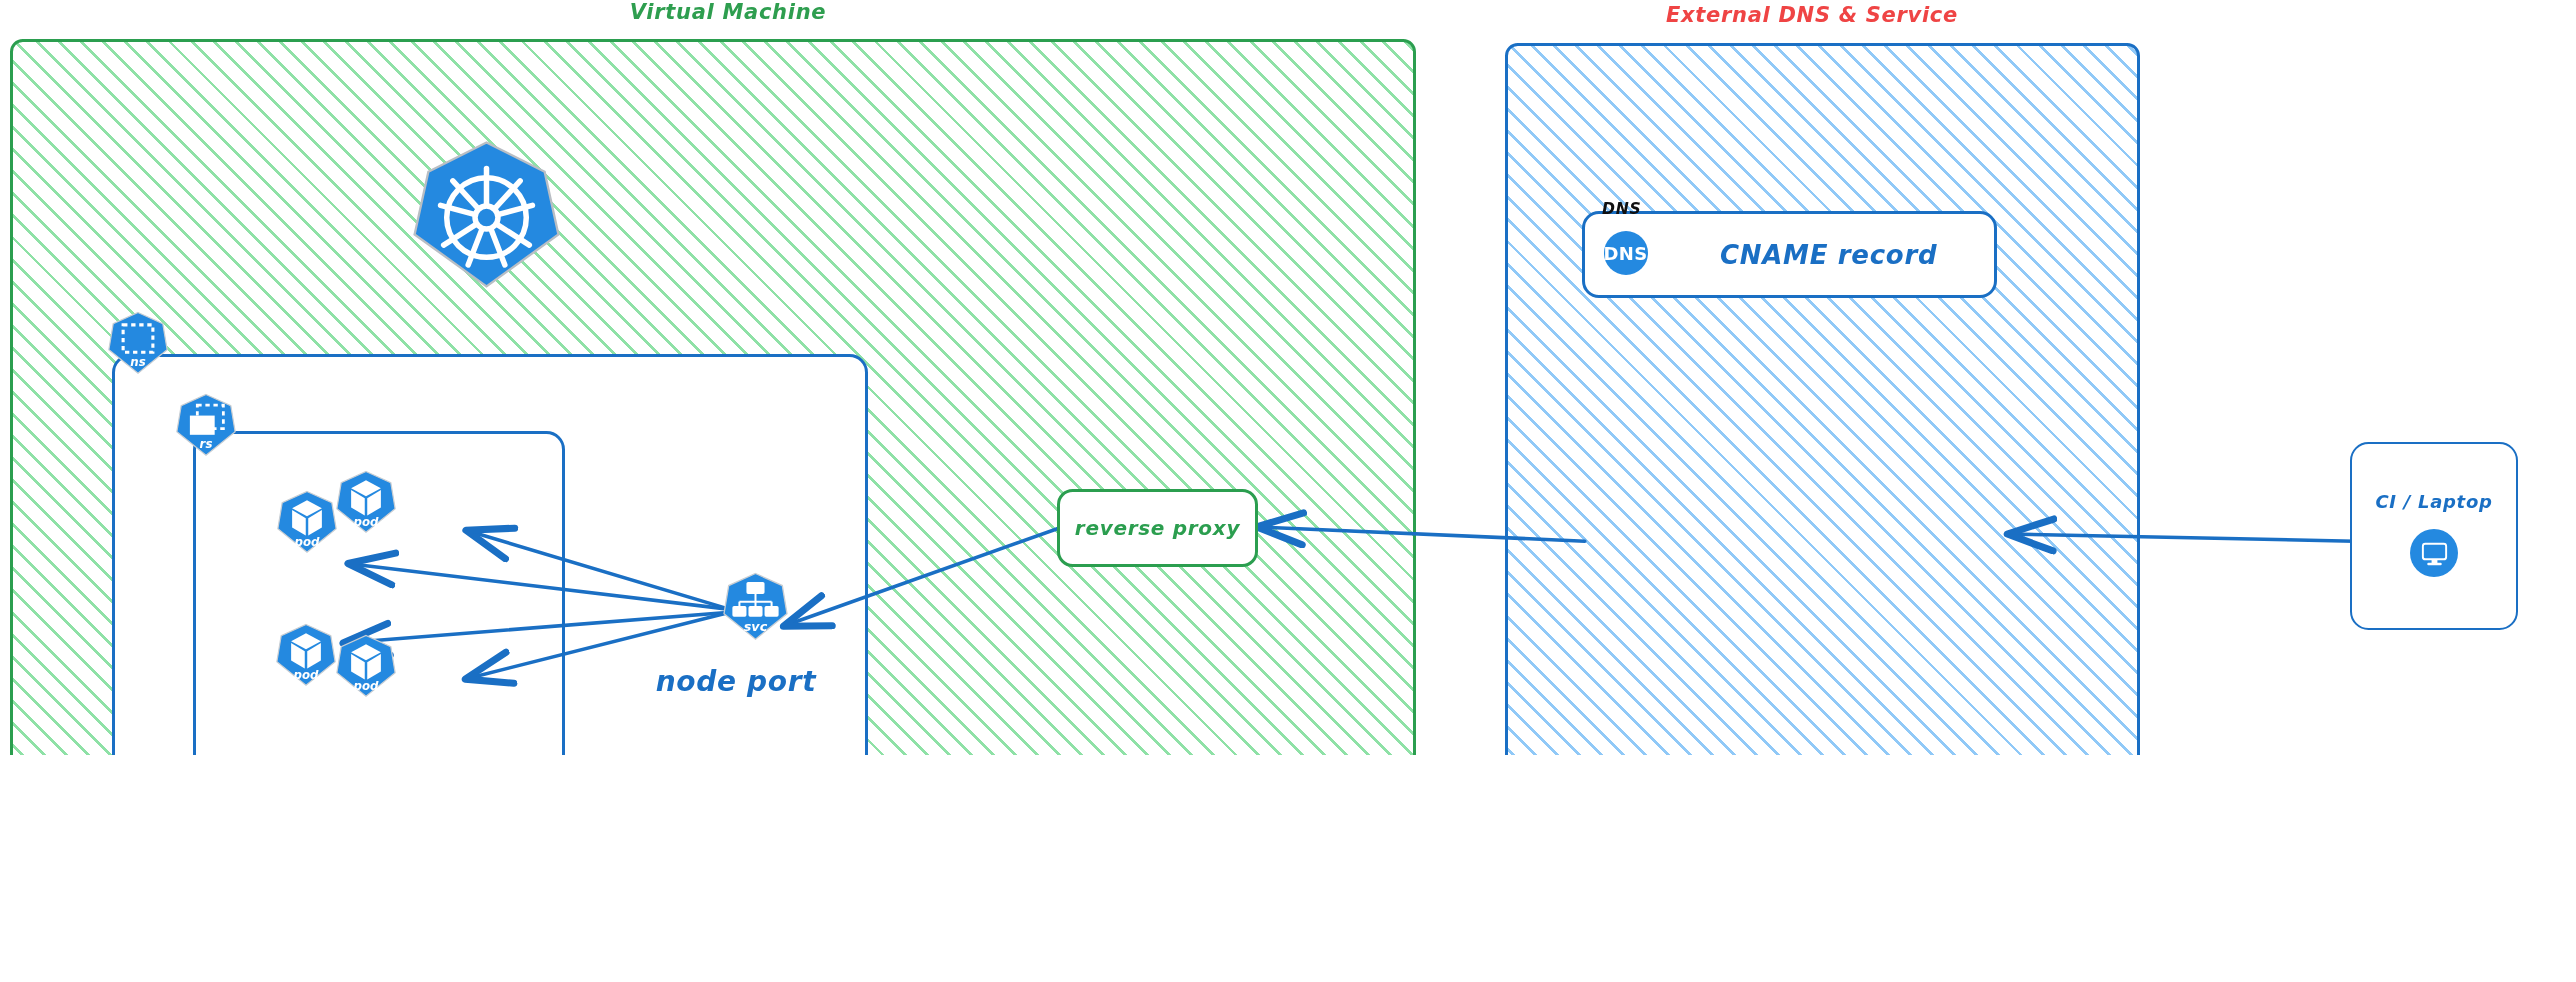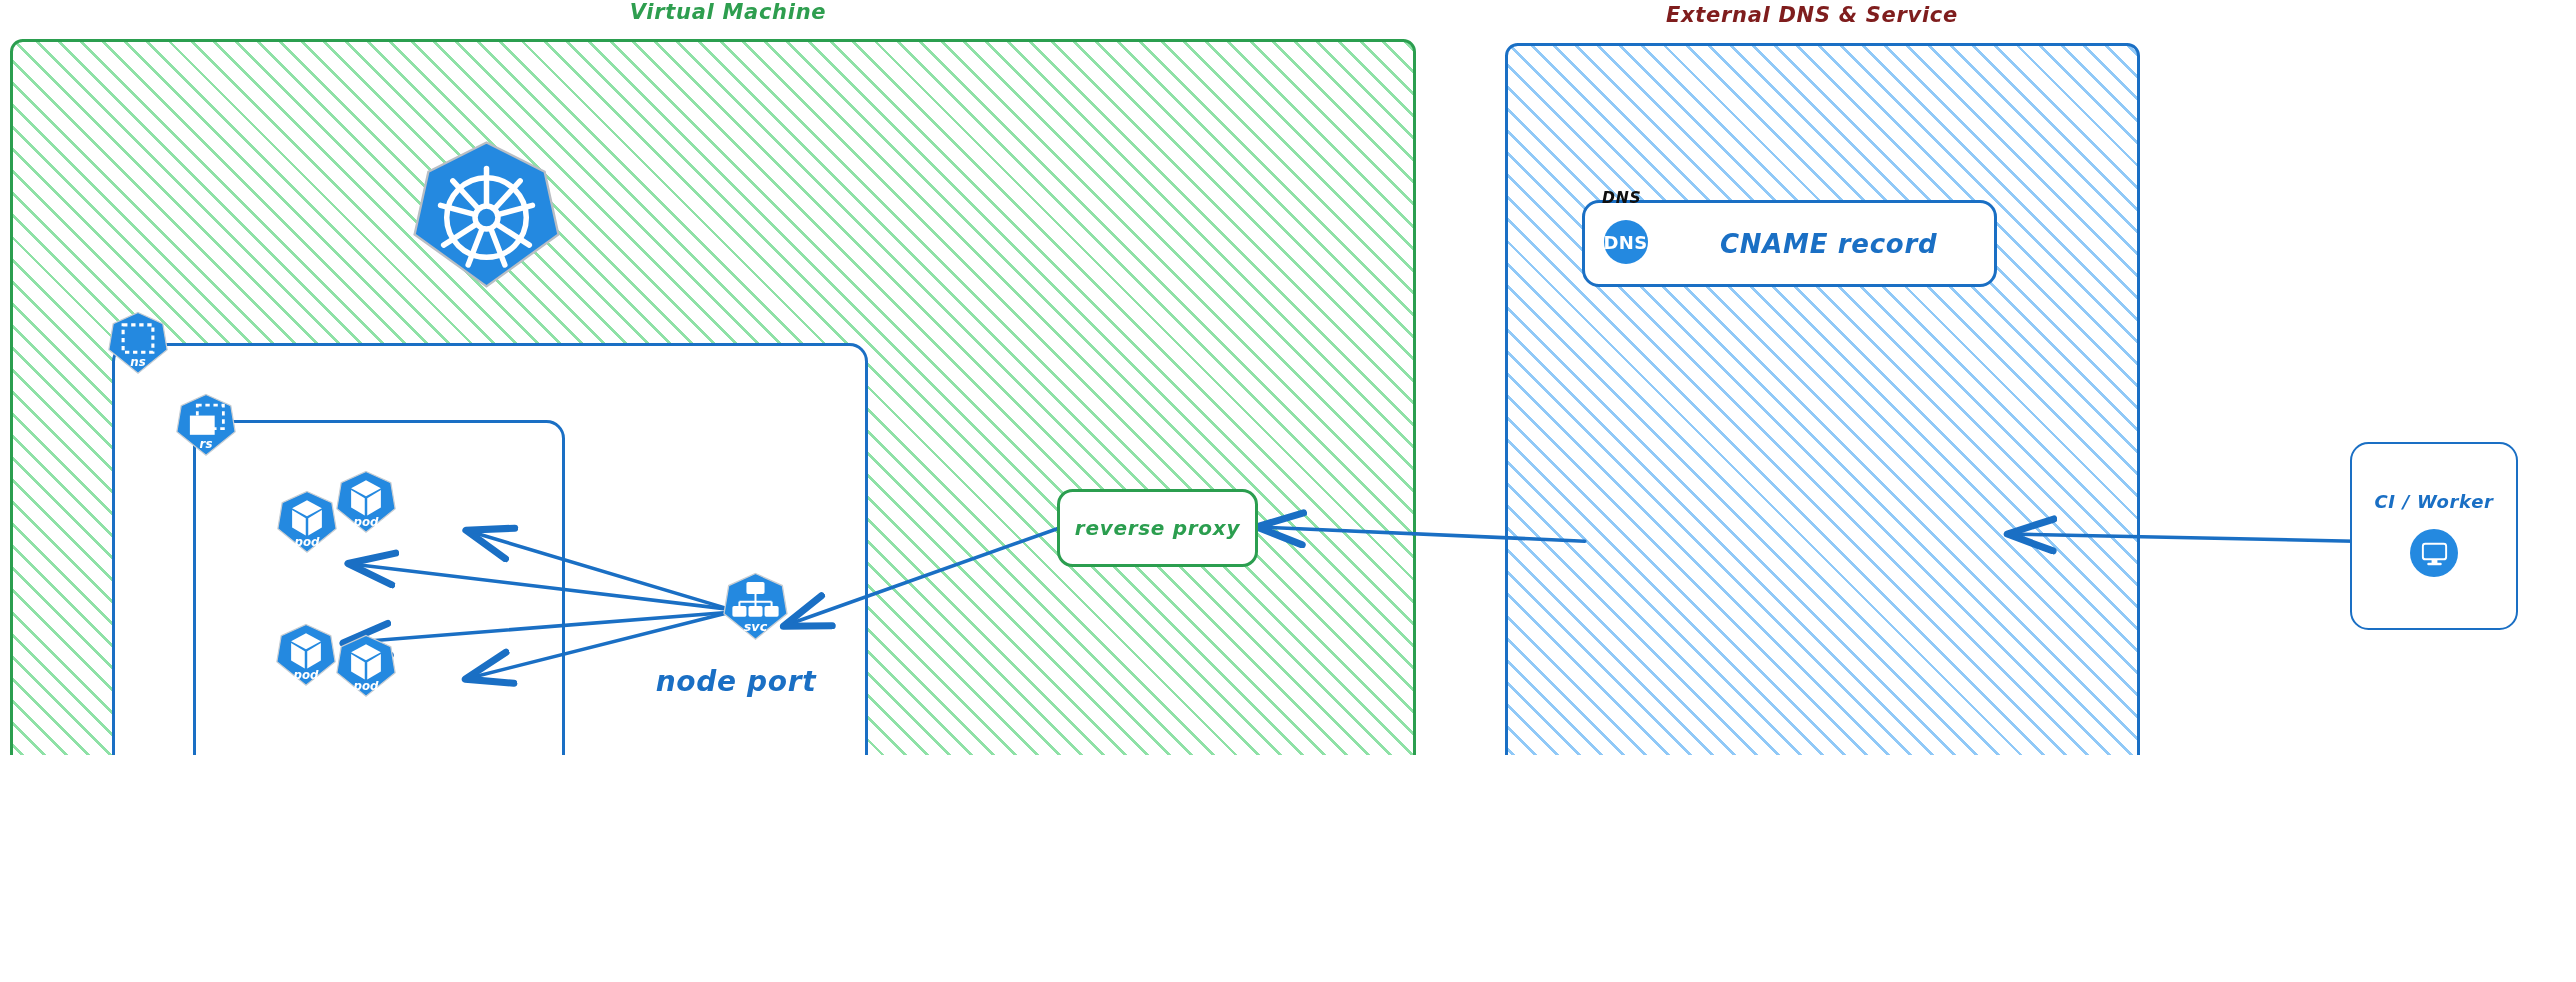--- a/index.html
+++ b/index.html
@@ -36,21 +36,21 @@
     justify-content: center;
     text-align: center;
   }
   
   .group-title {
     position: absolute;
     transform: translateX(-50%);
     font-size: 21px;
   }
   .title-green { color: #2e9e4f; }
-  .title-blue  { color: #7f1d1d; }
+  .title-blue  { color: #ef4444; }
 
   
   .container-box {
     position: absolute;
     border-radius: 12.8px;
     box-sizing: border-box;
   }
   .vm-box {
     border: 3.6px solid #2b9e4f;
     background-color: #ffffff;
@@ -72,21 +72,21 @@
       rgba(255,255,255,0) 15.6px);
   }
 
   
   .plain-box {
     position: absolute;
     box-sizing: border-box;
     background: #ffffff;
     border-radius: 18.5px;
   }
-  .blue-stroke  { border: 3.6px solid #1a6fc4; }
+  .blue-stroke  { border: 3.6px solid #1a6fc4; margin-top: 11px; }
   .green-stroke { border: 3.6px solid #2b9e4f; text-align: center; }
   .thin-blue-stroke { border: 2.8px solid #1a6fc4; }
 
   .node-label {
     font-size: 26px;
     color: #1a6fc4;
   }
   .node-label-green {
     font-size: 20px;
     color: #2b9e4f;
@@ -285,21 +285,21 @@
 
     <div class="dns-circle" style="left:18.5px; top:17px; width:44px; height:44px; font-size:18px;">
       <span>DNS</span>
     </div>
 
     <span class="handtext node-label" style="position:absolute; left:135px; top:25.6px;">CNAME record</span>
   </div>
 
 
   <div class="plain-box thin-blue-stroke" style="left:2350px; top:442px; width:168px; height:188px; border-radius:18.5px;">
-    <span class="handtext node-label" style="position:absolute; left:50%; top:47px; transform:translateX(-50%); font-size:18px;">CI / Worker</span>
+    <span class="handtext node-label" style="position:absolute; left:50%; top:47px; transform:translateX(-50%); font-size:18px;">CI / Laptop</span>
     <div class="mon-circle" style="left:50%; top:85px; transform:translateX(-50%); width:48px; height:48px;">
       <svg width="31" height="31" viewBox="0 0 64 64">
         <rect x="8" y="12" width="48" height="32" rx="5" ry="5" fill="none" stroke="#ffffff" stroke-width="4"></rect>
         <rect x="26" y="44" width="12" height="9" fill="#ffffff"></rect>
         <rect x="17" y="51" width="30" height="5" rx="2.5" fill="#ffffff"></rect>
       </svg>
     </div>
   </div>
 
 </div>

